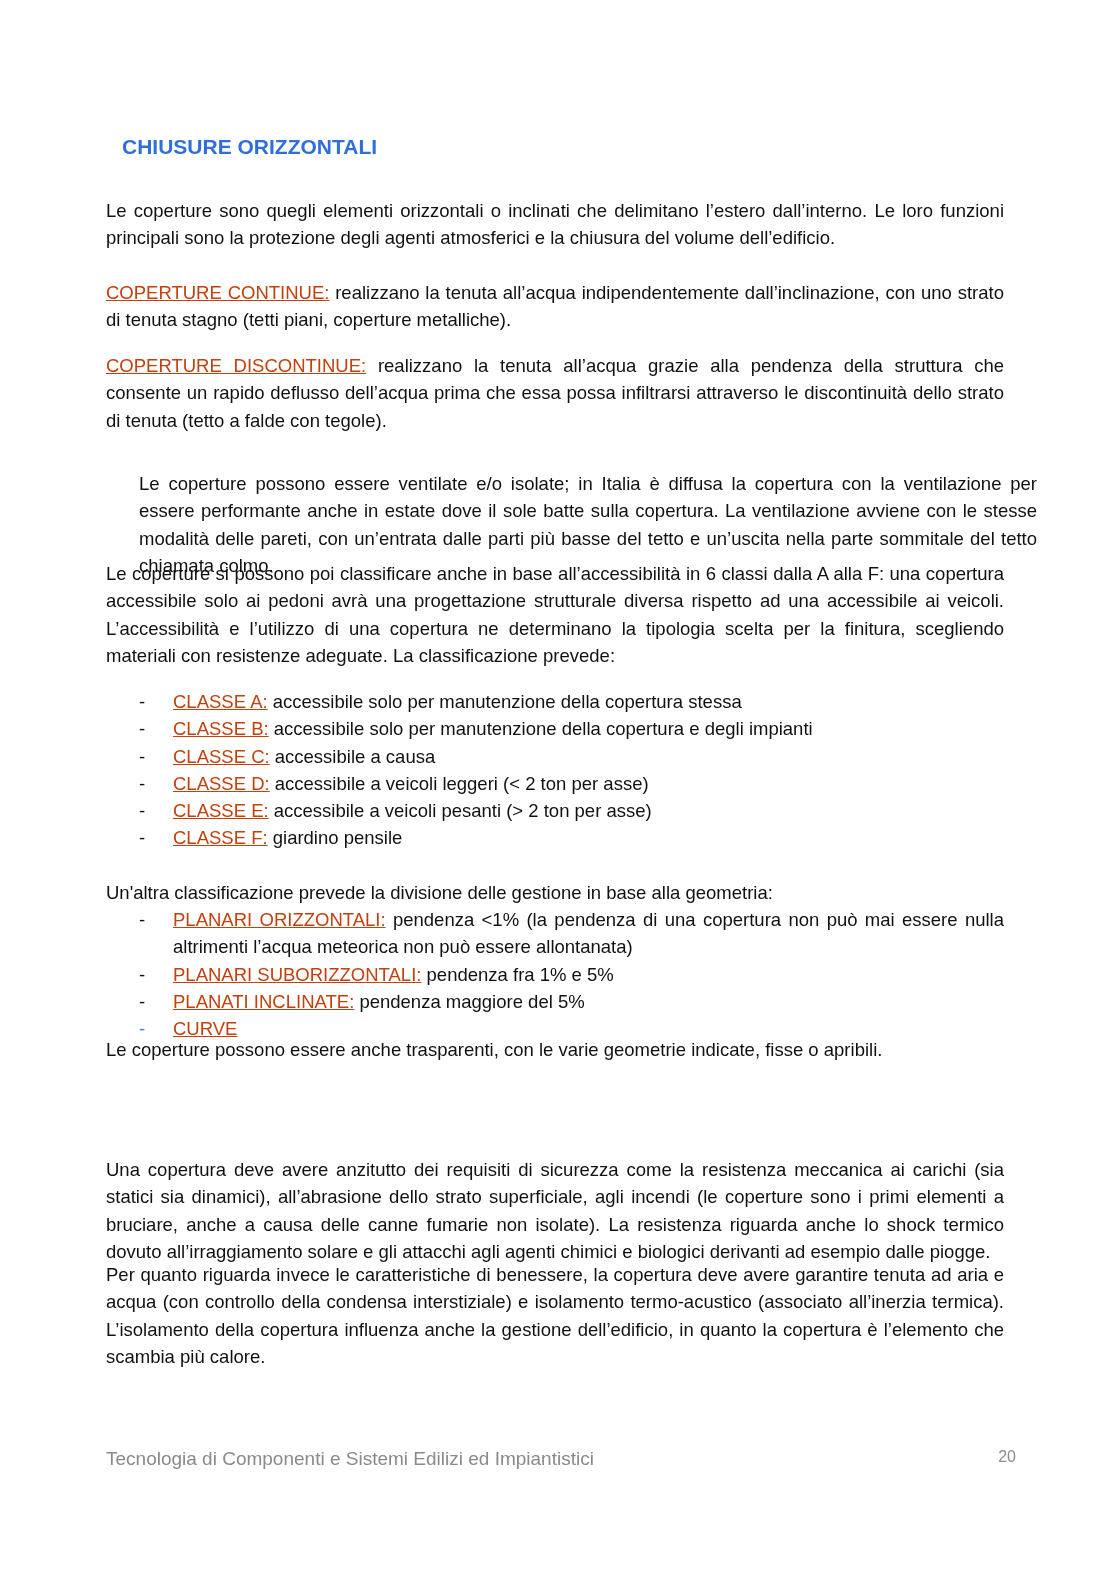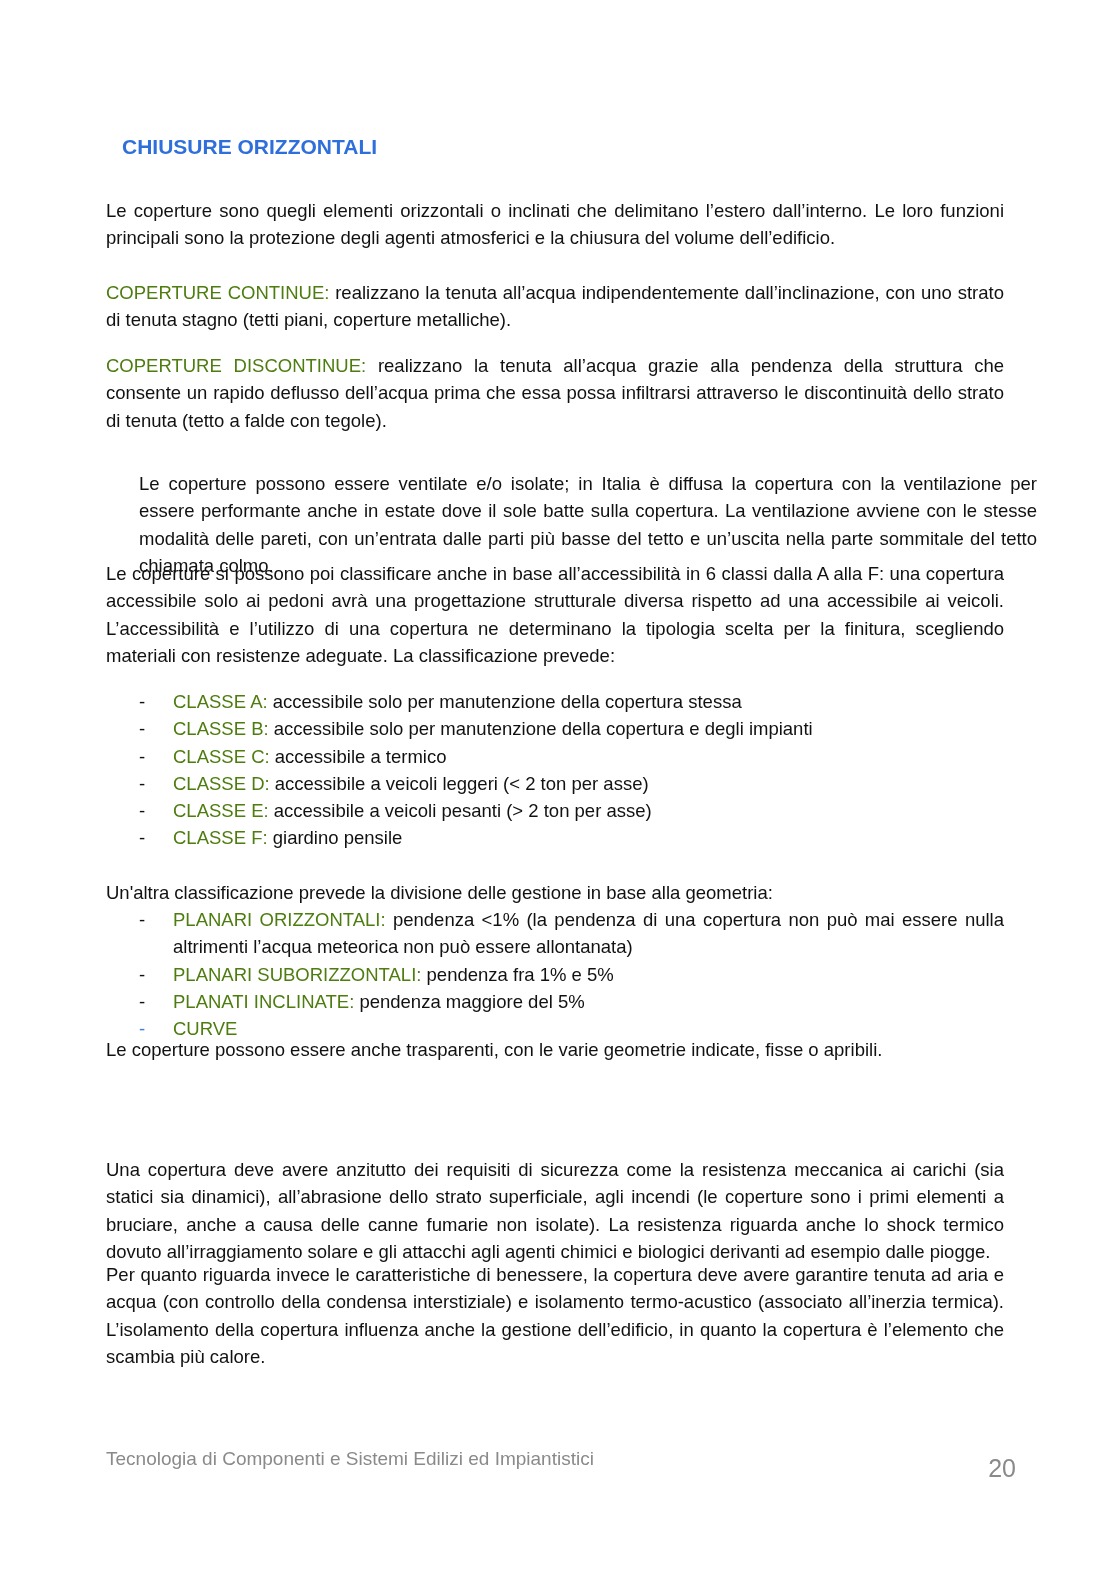--- a/index.html
+++ b/index.html
@@ -34,21 +34,22 @@
     .para {
       position: absolute;
       left: 0;
       width: 898px;
       font-size: 18.5px;
       line-height: 27.3px;
       text-align: justify;
       margin: 0;
     }
     .label {
-      color: #4d7c0f;
+      color: #c2410c;
+      text-decoration: underline;
     }
     .list {
       position: absolute;
       left: 0;
       width: 898px;
       margin: 0;
       padding: 0;
       list-style: none;
       font-size: 18.5px;
       line-height: 27.3px;
@@ -76,22 +77,21 @@
     }
     .footer .title {
       position: absolute;
       left: 0;
       top: 0;
     }
     .footer .pnum {
       position: absolute;
       right: 0;
       top: 0;
-      font-size: 25px;
-      margin-top: 6px;
+      font-size: 16px;
     }
   </style>
 </head>
 <body>
 
 <div class="page">
 
   <h1 class="heading">CHIUSURE ORIZZONTALI</h1>
 
   <p class="para" style="top:197px;">
@@ -110,21 +110,21 @@
     <span>Le coperture possono essere ventilate e/o isolate; in Italia è diffusa la copertura con la ventilazione per essere performante anche in estate dove il sole batte sulla copertura. La ventilazione avviene con le stesse modalità delle pareti, con un’entrata dalle parti più basse del tetto e un’uscita nella parte sommitale del tetto chiamata colmo.</span>
   </p>
 
   <p class="para" style="top:560px;">
     <span>Le coperture si possono poi classificare anche in base all’accessibilità in 6 classi dalla A alla F: una copertura accessibile solo ai pedoni avrà una progettazione strutturale diversa rispetto ad una accessibile ai veicoli. L’accessibilità e l’utilizzo di una copertura ne determinano la tipologia scelta per la finitura, scegliendo materiali con resistenze adeguate. La classificazione prevede:</span>
   </p>
 
   <ul class="list" style="top:688px;">
     <li><span class="dash">-</span><span class="label">CLASSE A:</span><span> accessibile solo per manutenzione della copertura stessa</span></li>
     <li><span class="dash">-</span><span class="label">CLASSE B:</span><span> accessibile solo per manutenzione della copertura e degli impianti</span></li>
-    <li><span class="dash">-</span><span class="label">CLASSE C:</span><span> accessibile a termico</span></li>
+    <li><span class="dash">-</span><span class="label">CLASSE C:</span><span> accessibile a causa</span></li>
     <li><span class="dash">-</span><span class="label">CLASSE D:</span><span> accessibile a veicoli leggeri (&lt; 2 ton per asse)</span></li>
     <li><span class="dash">-</span><span class="label">CLASSE E:</span><span> accessibile a veicoli pesanti (&gt; 2 ton per asse)</span></li>
     <li><span class="dash">-</span><span class="label">CLASSE F:</span><span> giardino pensile</span></li>
   </ul>
 
   <p class="para" style="top:879px;">
     <span>Un'altra classificazione prevede la divisione delle gestione in base alla geometria:</span>
   </p>
 
   <ul class="list" style="top:906px;">

